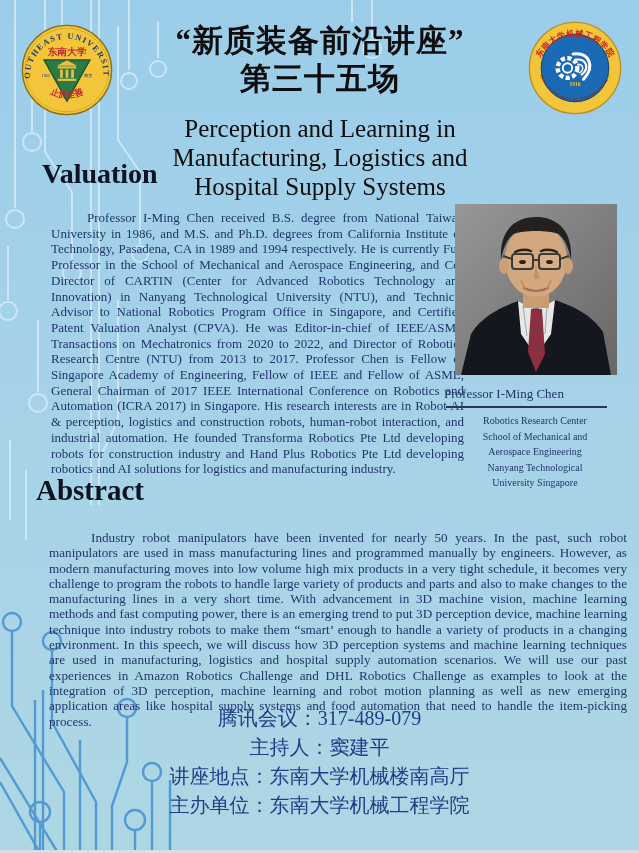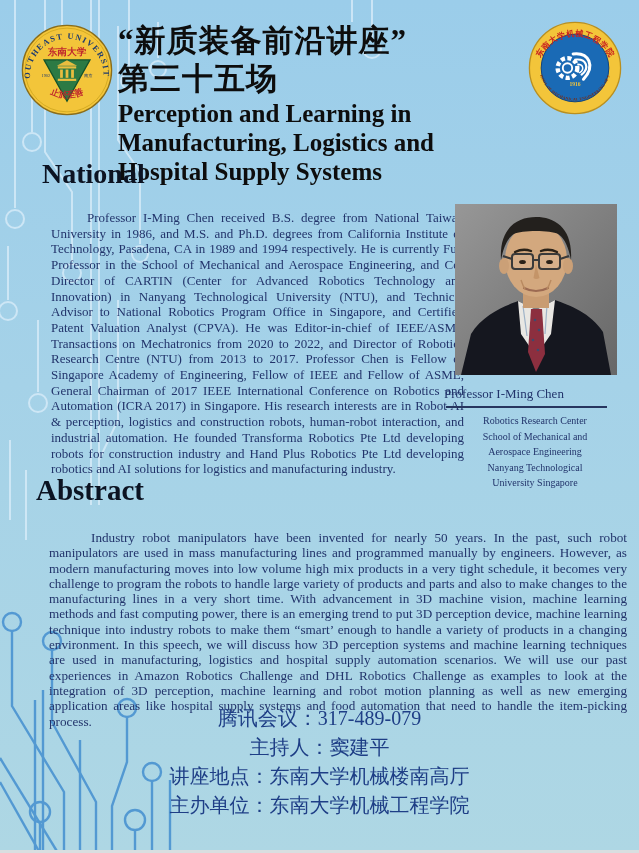--- a/index.html
+++ b/index.html
@@ -6,23 +6,23 @@
   .poster{
     position:relative;width:639px;height:853px;overflow:hidden;
     background:linear-gradient(180deg,#9bcdea 0%,#a5d2e8 45%,#aed7e4 100%);
     font-family:"Liberation Serif","DejaVu Serif",serif;
   }
   .bg-svg{position:absolute;left:0;top:0;width:639px;height:853px;}
   .bottom-strip{position:absolute;left:0;bottom:0;width:639px;height:3px;background:#d9dee0;}
   .logo{position:absolute;}
   .logo-left{left:21px;top:24px;width:92px;height:92px;}
   .logo-right{left:528px;top:21px;width:94px;height:94px;}
-  .title-block{position:absolute;left:118px;top:22px;width:404px;text-align:left;color:#0d0d0d;}
+  .title-block{position:absolute;left:118px;top:22px;width:404px;text-align:center;color:#0d0d0d;}
   .cn-title,.cn-session{font-size:31px;font-weight:bold;line-height:38px;letter-spacing:1px;}
-  .en-title{font-size:25px;font-weight:bold;line-height:29px;margin-top:1px;}
+  .en-title{font-size:25px;font-weight:normal;line-height:29px;margin-top:16px;}
   .section-heading{position:absolute;margin:0;font-weight:bold;color:#0c1322;}
   .bio-heading{left:42px;top:158px;font-size:28px;}
   .abstract-heading{left:36px;top:474px;font-size:29px;}
   .body-par{position:absolute;margin:16px;text-align:justify;color:#22346b;}
   .bio-text{left:35px;top:194px;width:413px;font-size:13px;line-height:15.7px;text-indent:36px;}
   .abstract-text{left:33px;top:514px;width:578px;font-size:13.2px;line-height:15.3px;text-indent:42px;}
   .photo{position:absolute;left:455px;top:204px;width:162px;height:171px;}
   .speaker-name{position:absolute;left:444px;top:386px;width:182px;font-size:13px;color:#22346b;}
   .caption-divider{position:absolute;left:446px;top:406px;width:161px;height:2px;background:#27355f;}
   .speaker-affiliation{position:absolute;left:441px;top:413px;width:188px;text-align:center;
@@ -144,21 +144,21 @@
   <div class="title-block">
     <div class="cn-title">“新质装备前沿讲座”</div>
     <div class="cn-session">第三十五场</div>
     <div class="en-title">
       <div>Perception and Learning in</div>
       <div>Manufacturing, Logistics and</div>
       <div>Hospital Supply Systems</div>
     </div>
   </div>
 
-  <h2 class="section-heading bio-heading">National</h2>
+  <h2 class="section-heading bio-heading">Valuation</h2>
   <p class="body-par bio-text">Professor I-Ming Chen received B.S. degree from National Taiwan University in 1986, and M.S. and Ph.D. degrees from California Institute of Technology, Pasadena, CA in 1989 and 1994 respectively. He is currently Full Professor in the School of Mechanical and Aerospace Engineering, and Co-Director of CARTIN (Center for Advanced Robotics Technology and Innovation) in Nanyang Technological University (NTU), and Technical Advisor to National Robotics Program Office in Singapore, and Certified Patent Valuation Analyst (CPVA). He was Editor-in-chief of IEEE/ASME Transactions on Mechatronics from 2020 to 2022, and Director of Robotics Research Centre (NTU) from 2013 to 2017. Professor Chen is Fellow of Singapore Academy of Engineering, Fellow of IEEE and Fellow of ASME, General Chairman of 2017 IEEE International Conference on Robotics and Automation (ICRA 2017) in Singapore. His research interests are in Robot AI &amp; perception, logistics and construction robots, human-robot interaction, and industrial automation. He founded Transforma Robotics Pte Ltd developing robots for construction industry and Hand Plus Robotics Pte Ltd developing robotics and AI solutions for logistics and manufacturing industry.</p>
 
   <div class="photo">
     <svg viewBox="0 0 162 171" width="162" height="171" xmlns="http://www.w3.org/2000/svg">
       <defs>
         <linearGradient id="photobg" x1="0" y1="0" x2="1" y2="1">
           <stop offset="0" stop-color="#979797"></stop>
           <stop offset="1" stop-color="#676767"></stop>
         </linearGradient>
       </defs>

